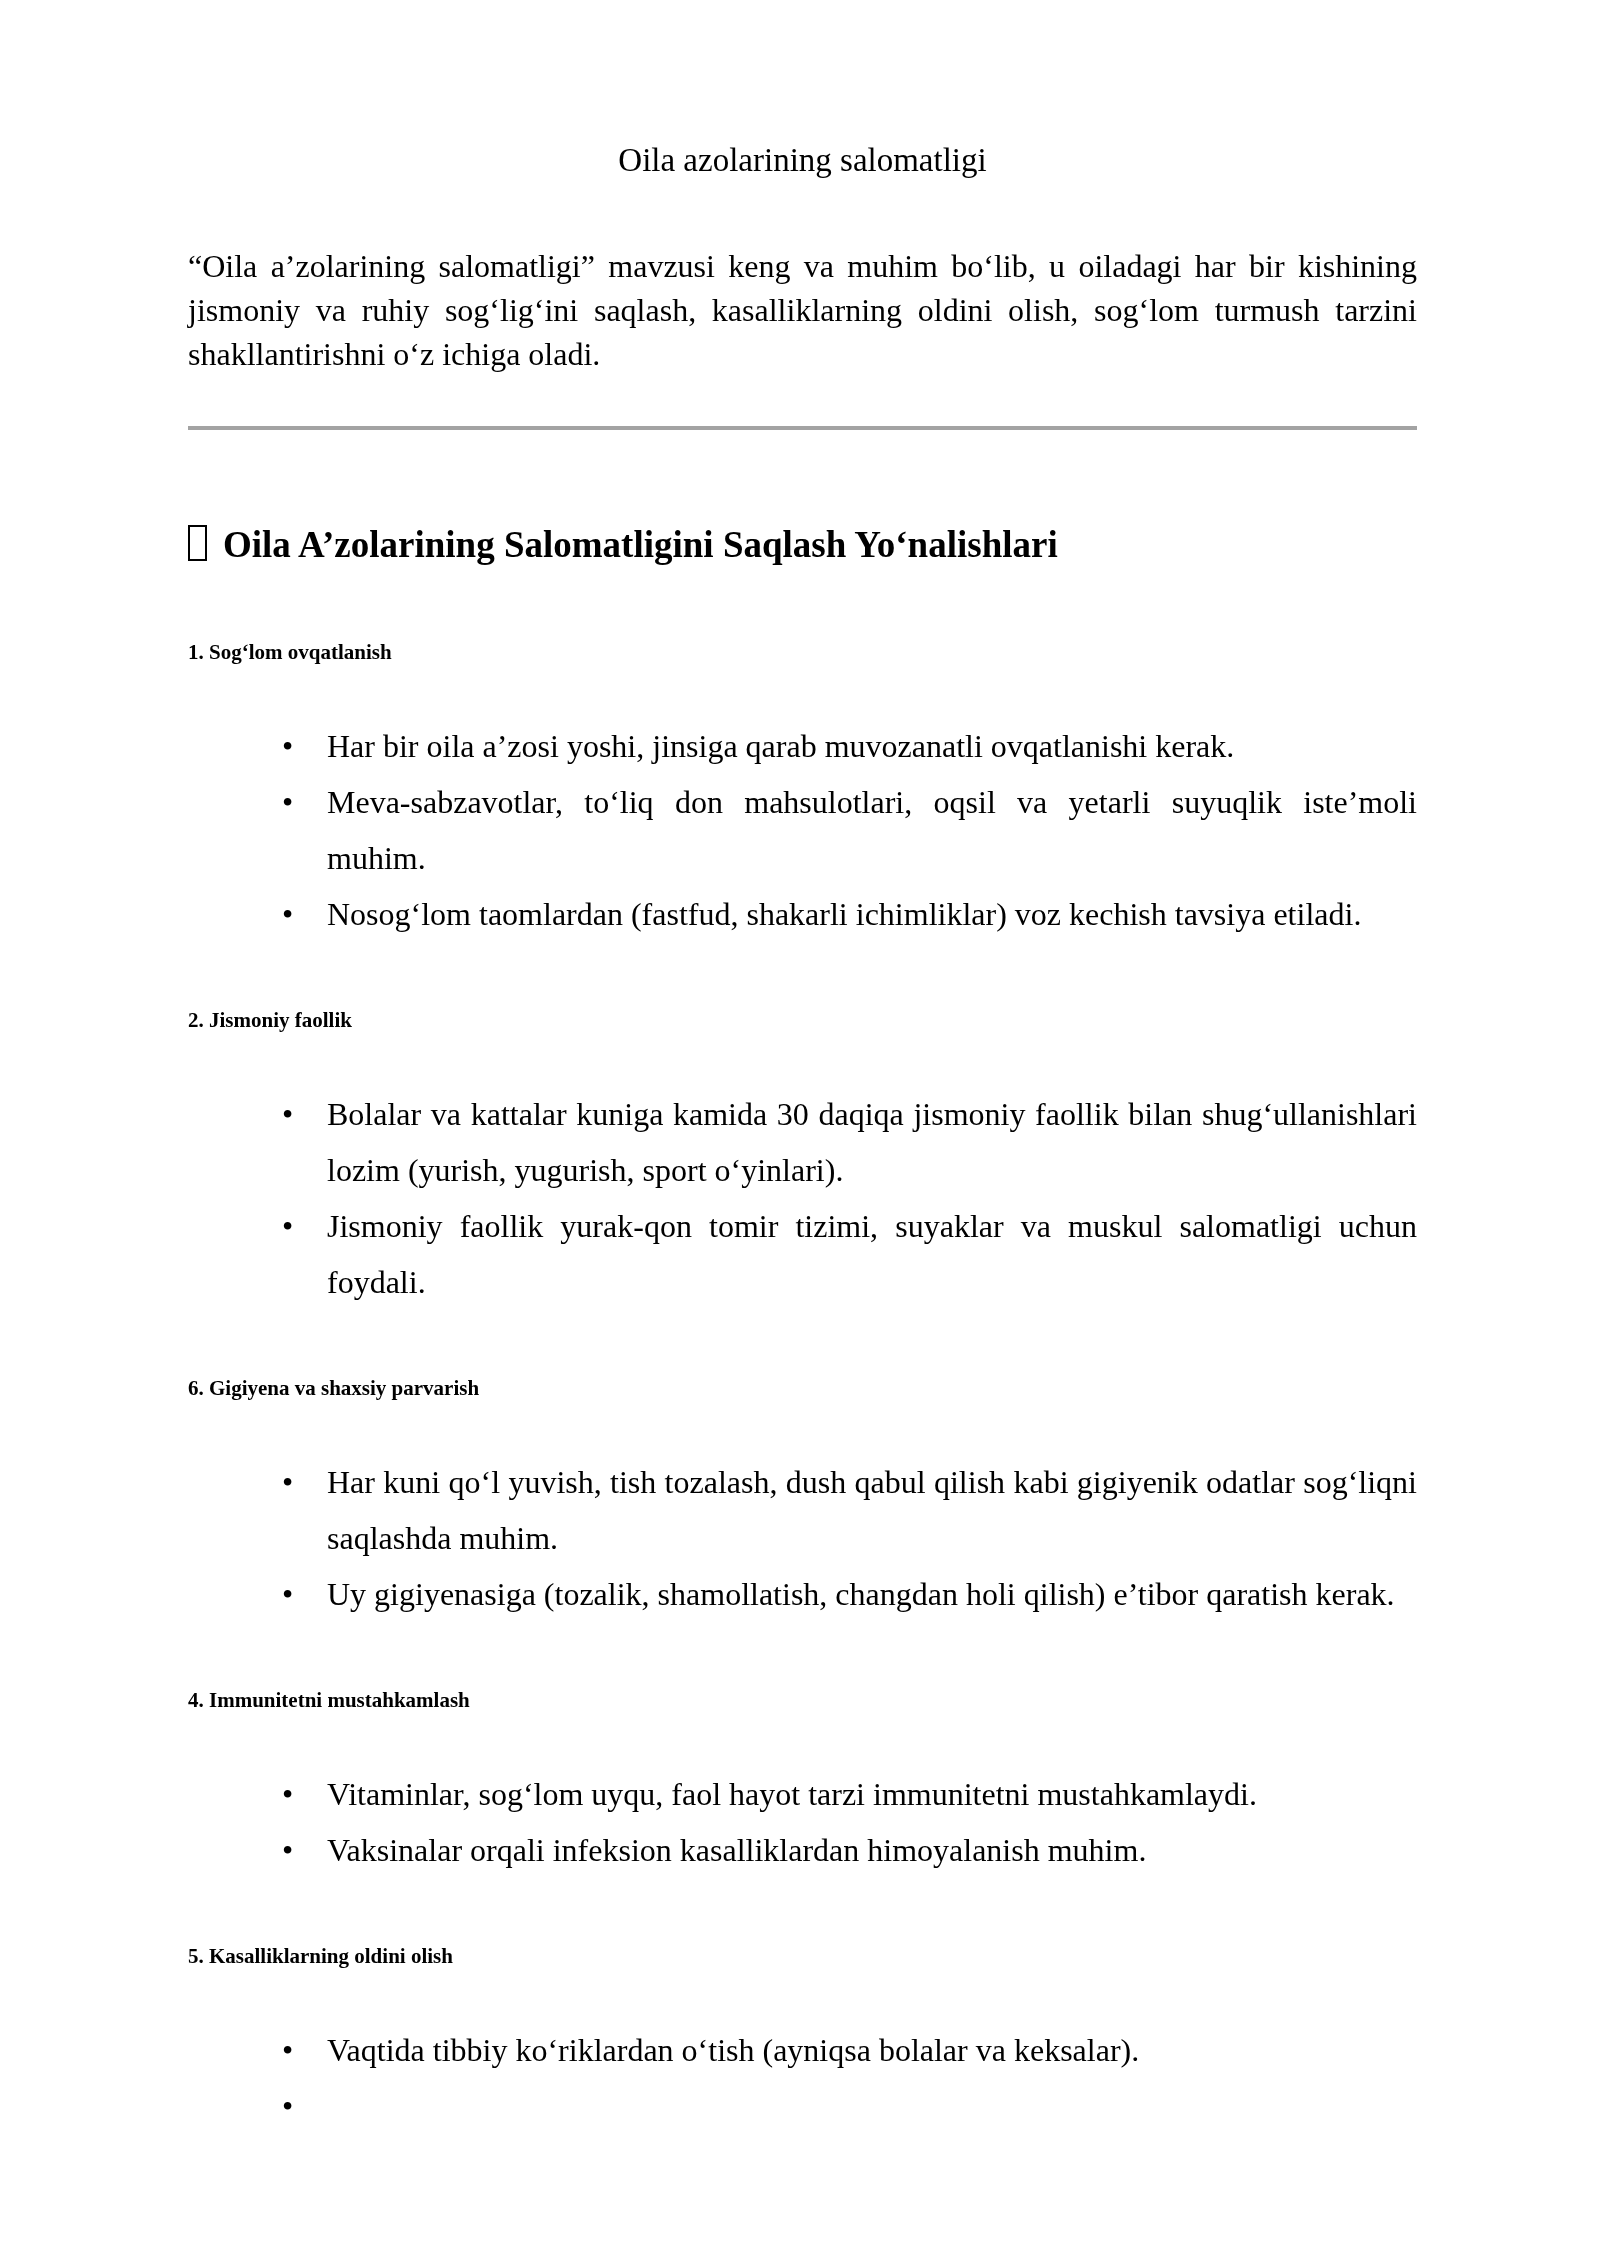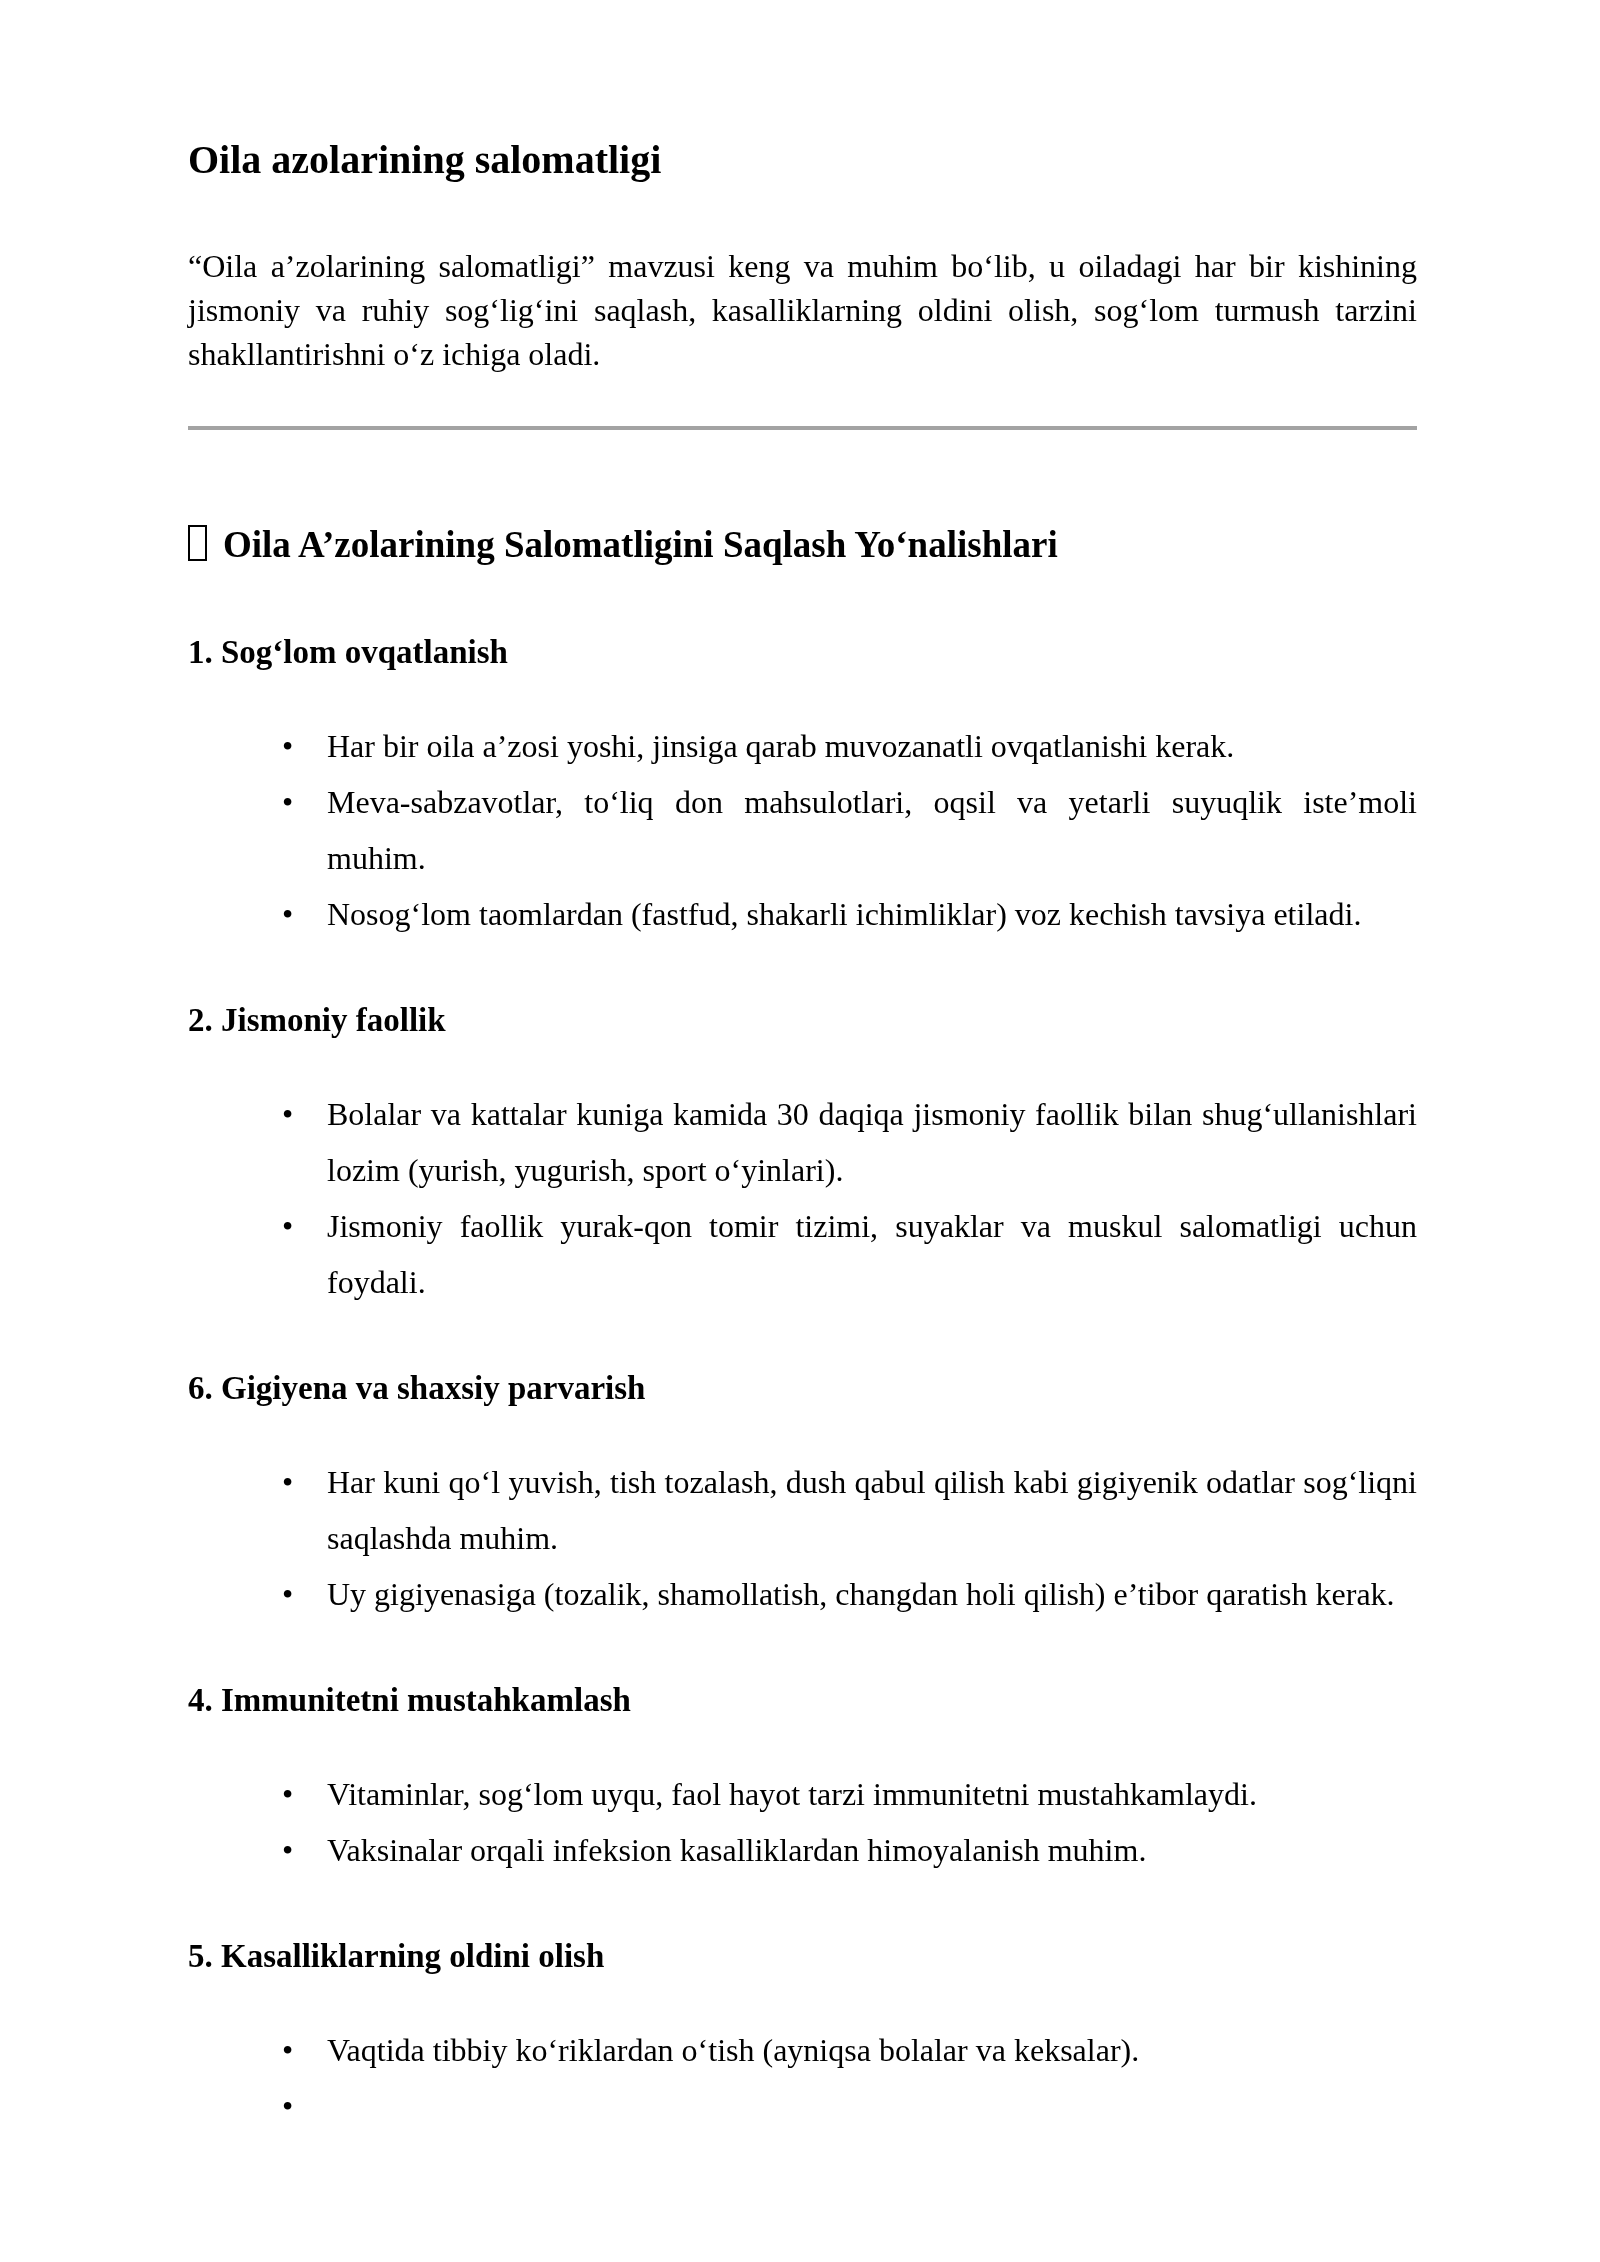--- a/index.html
+++ b/index.html
@@ -12,23 +12,23 @@
     height: 2262px;
     box-sizing: border-box;
     background: #ffffff;
     color: #000000;
     padding: 140px 183px 0 188px;
     font-family: "Liberation Serif", "DejaVu Serif", serif;
     font-size: 32px;
     overflow: hidden;
   }
   .doc-title {
-    text-align: left;
-    font-weight: bold;
-    font-size: 40px;
+    text-align: center;
+    font-weight: normal;
+    font-size: 33px;
     line-height: 40px;
     margin: 0;
   }
   .para {
     text-align: justify;
     line-height: 44px;
     margin: 0;
   }
   .intro { margin-top: 64px; }
   .lead  { margin-top: 42px; }
@@ -47,21 +47,21 @@
   .glyph-box {
     display: inline-block;
     width: 19px;
     height: 36px;
     border: 2px solid #000000;
     box-sizing: border-box;
     vertical-align: -4px;
     margin-right: 16px;
   }
   .section-heading {
-    font-size: 33px;
+    font-size: 21px;
     font-weight: bold;
     line-height: 52px;
     margin: 52px 0 0 0;
   }
   ul.bullet-list {
     list-style: none;
     margin: 40px 0 0 0;
     padding: 0 0 0 139px;
     line-height: 56px;
   }

